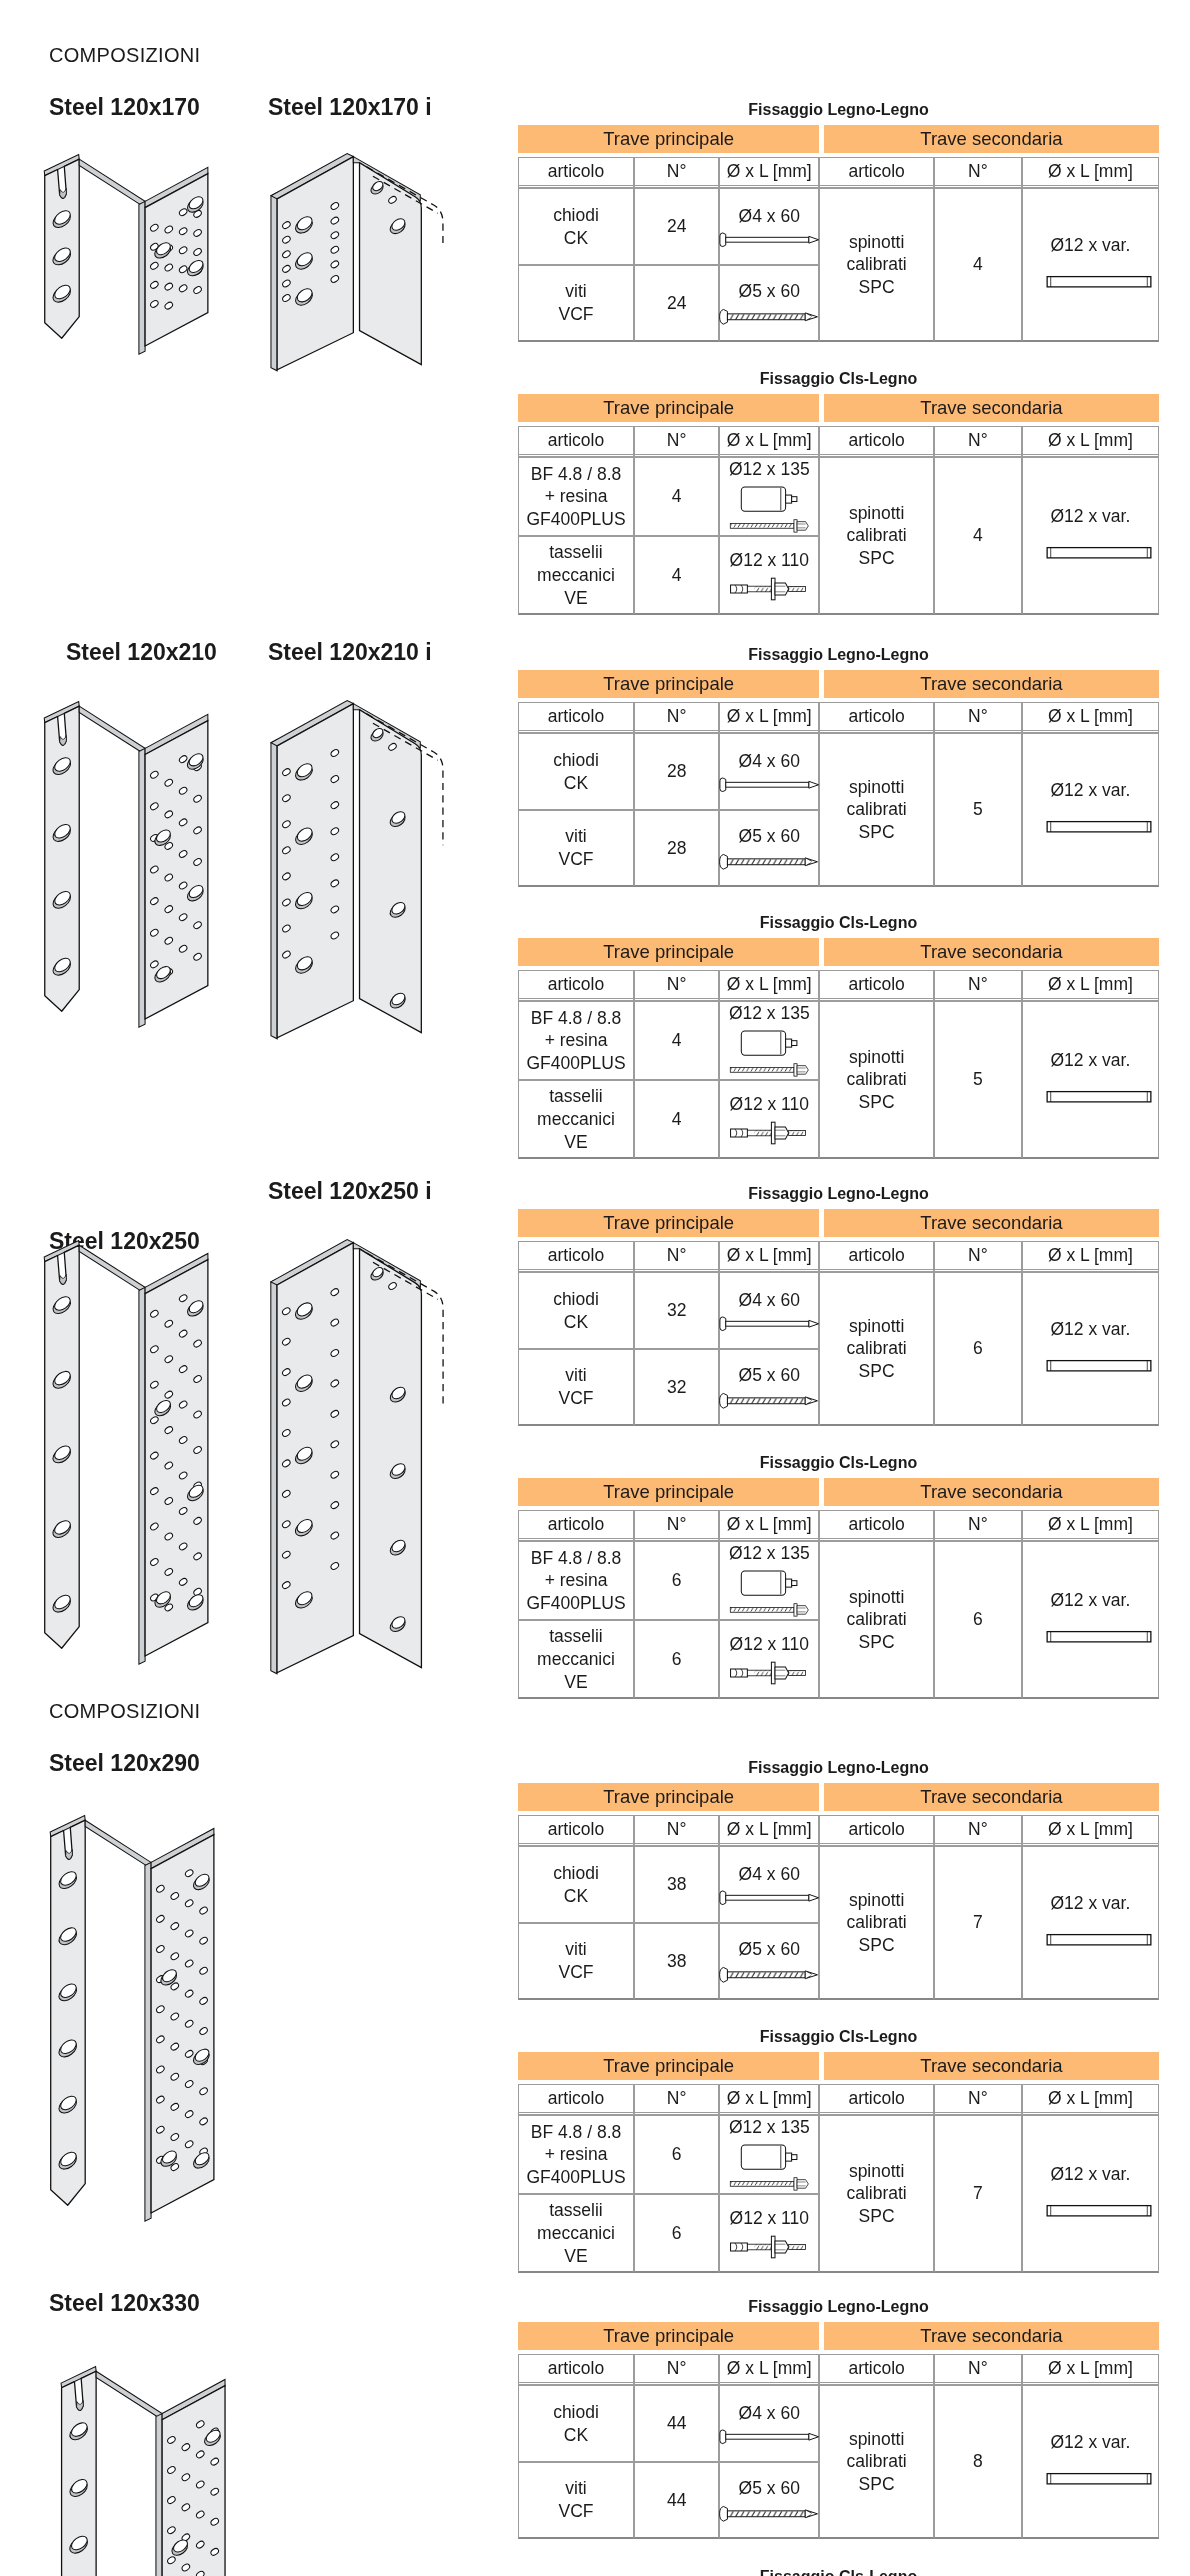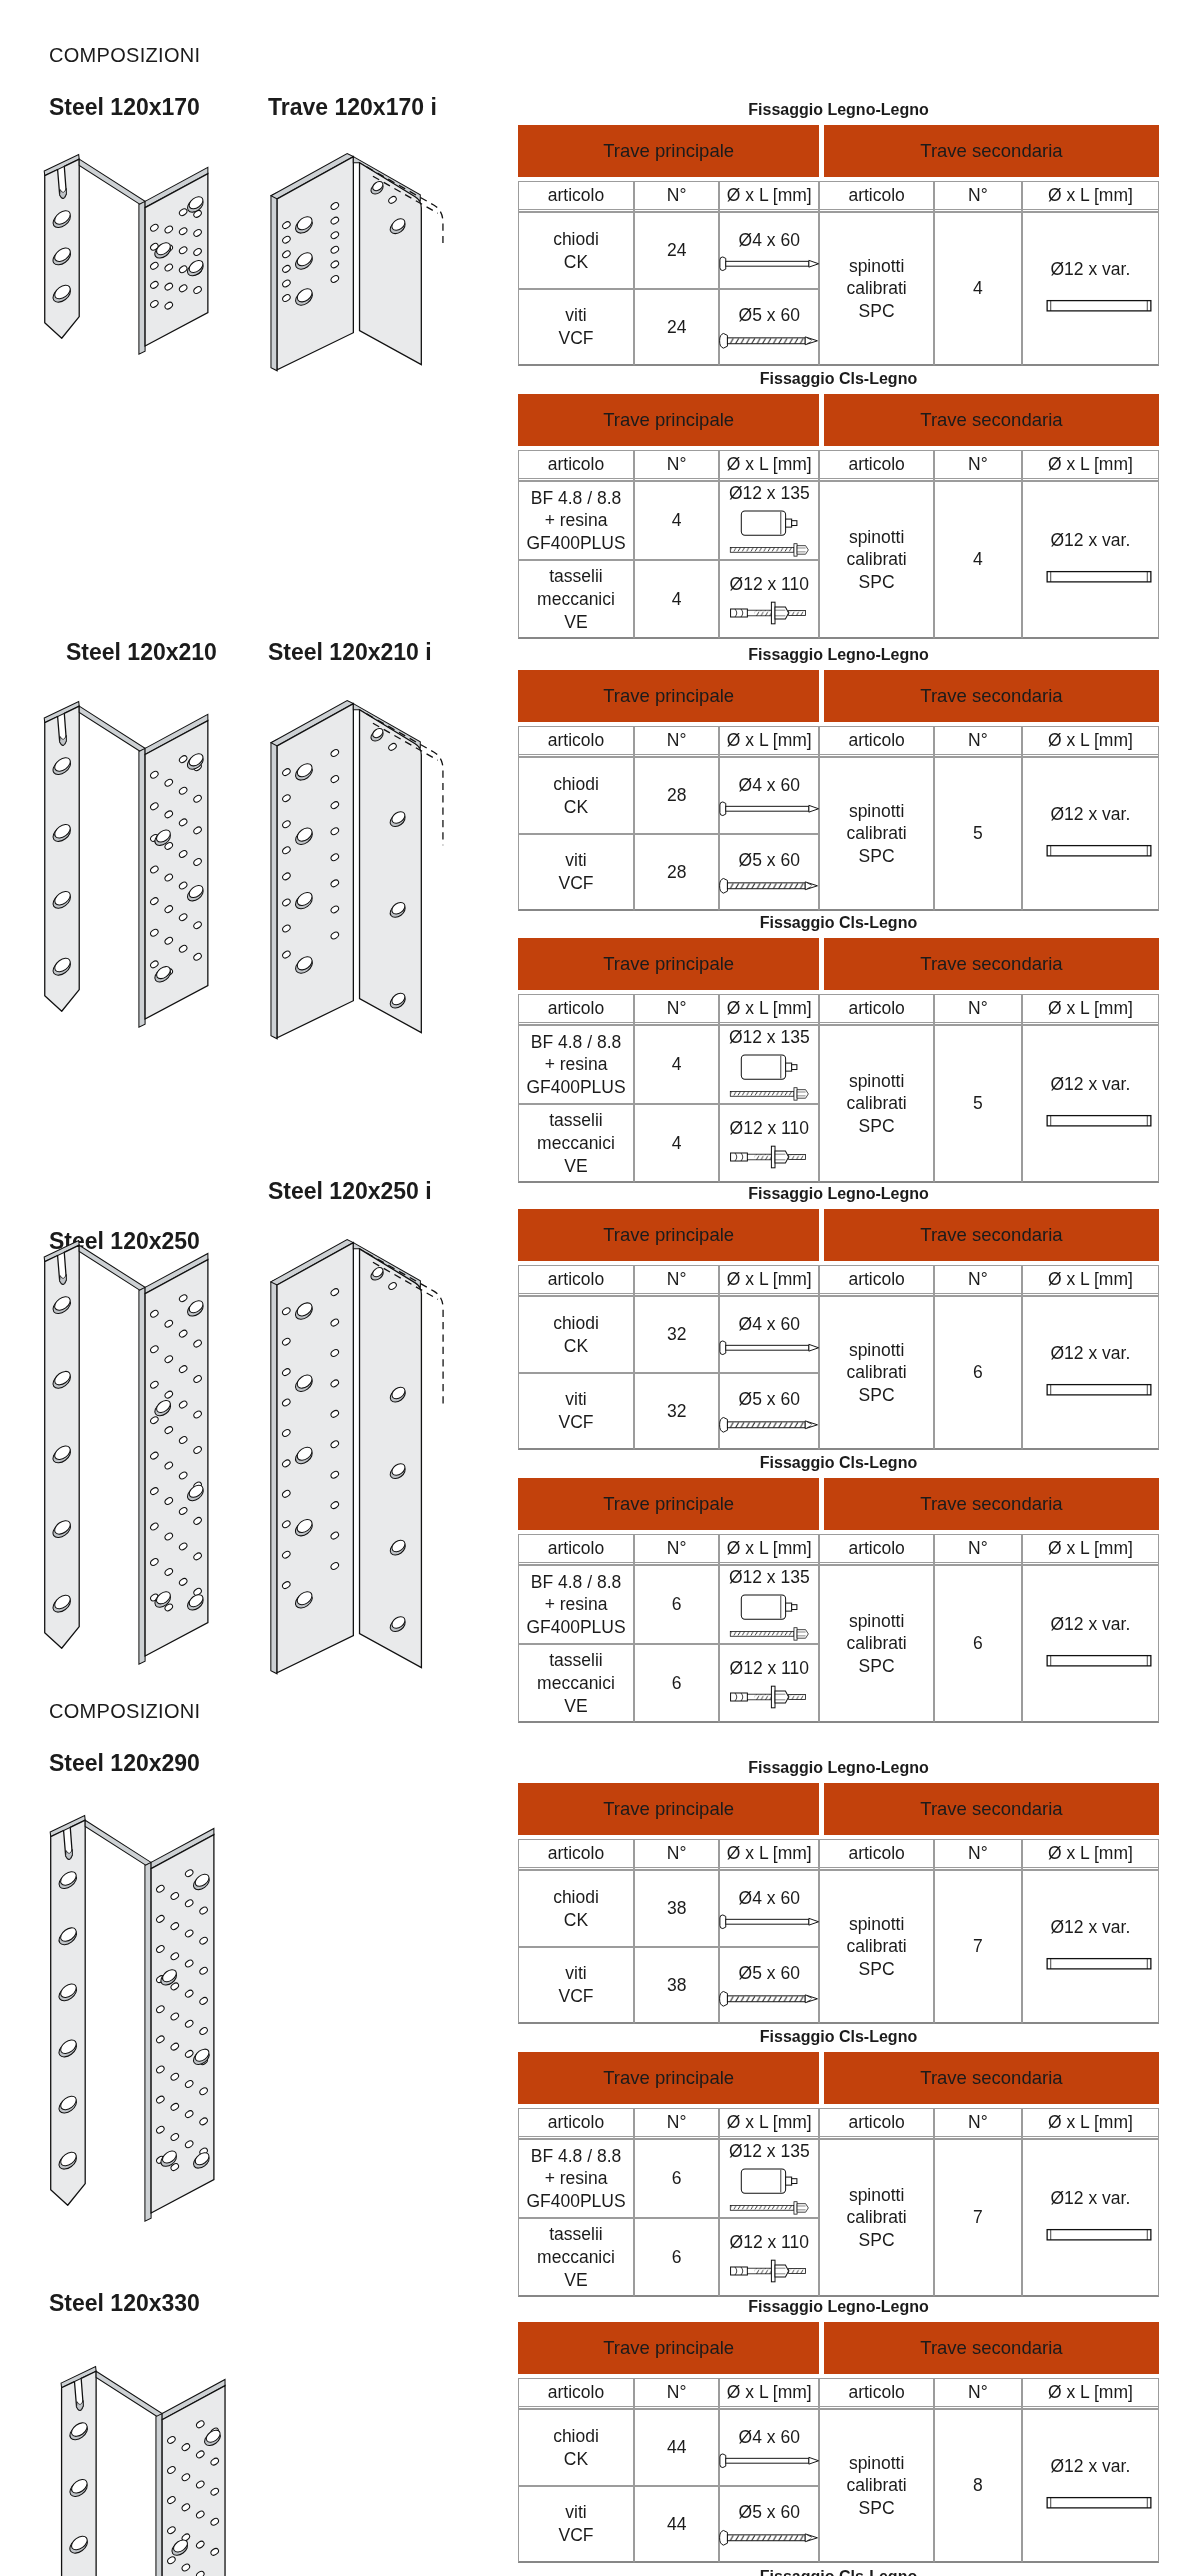--- a/index.html
+++ b/index.html
@@ -7,21 +7,21 @@
     width:1190px;height:2853px;position:relative;background:#ffffff;
     font-family:"Liberation Sans", sans-serif;color:#1b1b1b;
     -webkit-font-smoothing:antialiased;
   }
   .abs{position:absolute;}
   .h-comp{font-size:20px;font-weight:400;letter-spacing:0.3px;}
   .h-steel{font-size:23px;font-weight:800;}
   
   .tblock{width:641px;}
   .tbl-title{font-size:16px;font-weight:700;text-align:center;height:23px;line-height:23px;margin-bottom:4.1px;}
-  .band{height:52px;background:#c2410c;display:flex;}
+  .band{height:28px;background:#fdba74;display:flex;}
   .band .half{width:47.0%;display:flex;align-items:center;justify-content:center;font-size:18.5px;font-weight:400;}
   .band .slit{width:4.6px;background:#ffffff;}
   .band .half2{flex:1;width:auto;border-radius:7px;}
   .grid{display:grid;margin-top:4.1px;
         grid-template-columns:18.1% 13.3% 15.6% 17.9% 13.7% 21.4%;
         grid-template-rows:31px 77px 77px;}
   .cls .grid{grid-template-rows:31px 79px 79px;}
   .c{border:0.8px solid #9c9c9c;display:flex;flex-direction:column;align-items:center;justify-content:center;
      font-size:17.5px;line-height:1.3;text-align:center;white-space:pre-line;min-width:0;min-height:0;}
   .sub{border-bottom:3.6px double #9c9c9c;}
@@ -87,21 +87,21 @@
       <rect x="4" y="5" width="202" height="20" fill="#fff" stroke="#111" stroke-width="2.5"></rect>
       <line x1="11" y1="5" x2="11" y2="25" stroke="#111" stroke-width="1.5"></line>
       <line x1="199" y1="5" x2="199" y2="25" stroke="#111" stroke-width="1.5"></line>
     </symbol>
   </defs>
 </svg>
 
 <div class="abs h-comp" style="left:49px;top:44px">COMPOSIZIONI</div>
 
 <div class="abs h-steel" style="left:49px;top:94px">Steel 120x170</div>
-<div class="abs h-steel" style="left:268px;top:94px">Trave 120x170 i</div>
+<div class="abs h-steel" style="left:268px;top:94px">Steel 120x170 i</div>
 
 <svg class="abs bracket" style="left:33px;top:135px;width:183px;height:229px" viewBox="0 0 340 445">
     <polygon points="14,70 81,38 82,47 15,79" fill="#cdd1d4" stroke="#111" stroke-width="2"></polygon>
     <path d="M15,79 L40,67 L44,116 Q51,131 57,114 L53,61 L82,47 L82,353 L48,395 L15,365 Z" fill="#e9eaeb" stroke="#111" stroke-width="2.5" stroke-linejoin="round"></path>
     <path d="M44,116 Q51,131 57,114 L57,104 Q51,118 45,106 Z" fill="#bfc3c7" stroke="#111" stroke-width="1.5"></path>
     <ellipse cx="48" cy="165" rx="19" ry="12" fill="#bfc3c7" stroke="#111" stroke-width="2" transform="rotate(-36 48 165)"></ellipse>
     <ellipse cx="52" cy="162" rx="17" ry="10.5" fill="#fff" stroke="#111" stroke-width="2" transform="rotate(-36 48 165)"></ellipse>
     <ellipse cx="48" cy="237.5" rx="19" ry="12" fill="#bfc3c7" stroke="#111" stroke-width="2" transform="rotate(-36 48 237.5)"></ellipse>
     <ellipse cx="52" cy="234.5" rx="17" ry="10.5" fill="#fff" stroke="#111" stroke-width="2" transform="rotate(-36 48 237.5)"></ellipse>
     <ellipse cx="48" cy="310" rx="19" ry="12" fill="#bfc3c7" stroke="#111" stroke-width="2" transform="rotate(-36 48 310)"></ellipse>

